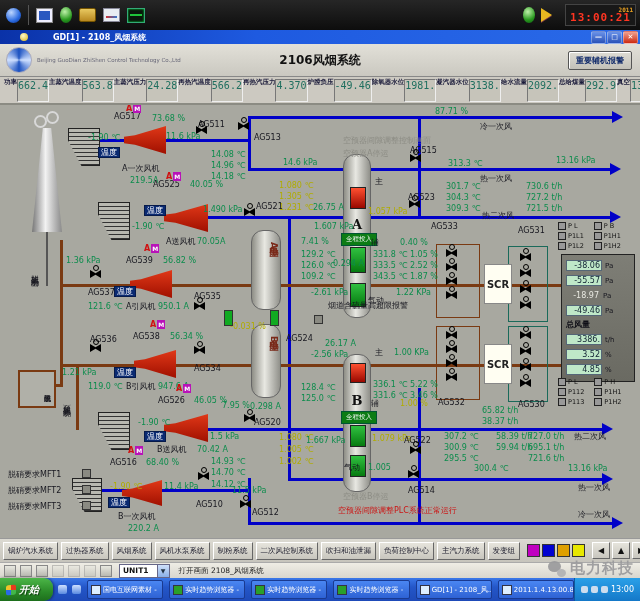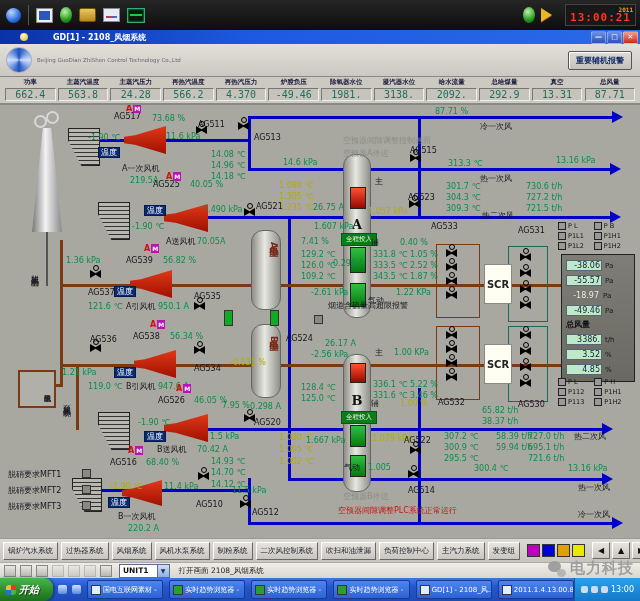--- a/index.html
+++ b/index.html
@@ -30,21 +30,21 @@
   .wbtn.close{background:linear-gradient(#f0a090,#cc2a10);}
   
   #apphdr{position:absolute;left:0;top:44px;width:640px;height:33px;background:linear-gradient(#e2e0d8,#cac8c0);border-bottom:1px solid #888;box-sizing:border-box;display:flex;align-items:center;}
   #logo{width:24px;height:24px;border-radius:50%;margin:0 5px 0 6px;background:conic-gradient(#1a50c0,#cfe0ff,#1a50c0,#cfe0ff,#1a50c0);border:1px solid #aab;}
   #co-cn{font-size:8px;font-weight:bold;color:#223;}
   #co-en{font-size:5.5px;color:#667;}
   #hdr-title{position:absolute;left:0;right:0;text-align:center;font-size:12px;font-weight:bold;color:#111;}
   #alarm-btn{margin-left:auto;margin-right:8px;font-size:8px;font-weight:bold;color:#102a6a;background:linear-gradient(#dedcd4,#c2c0b8);border:1px solid #555;border-radius:2px;padding:3px 7px;box-shadow:1px 1px 0 #fff inset;z-index:2;}
   
   #kpis{position:absolute;left:0;top:77px;width:640px;height:28px;background:#ccc9c1;border-bottom:2px solid #8b8b83;display:flex;box-sizing:border-box;padding:1px 4px;}
-  .kpi{flex:1;display:flex;flex-direction:column;align-items:center;}
+  .kpi{flex:1;display:flex;flex-direction:row;}
   .kpi .kl{font-size:6.5px;font-weight:bold;color:#1a1a3a;white-space:nowrap;}
   .kpi .kv{margin-top:1px;width:92%;text-align:center;font-family:"DejaVu Sans Mono","Liberation Mono",monospace;font-size:10px;color:#1f6f5f;background:#c6c4ba;border:1px solid;border-color:#777 #eee #eee #777;}
   
   #mimic{position:absolute;left:0;top:105px;width:640px;height:433px;background:#a8a8a0;overflow:hidden;}
   .ann{position:absolute;font-size:8px;line-height:9px;white-space:nowrap;}
   .c-g{color:#0c8c4c;} .c-y{color:#b0ac00;} .c-d{color:#16161e;} .c-r{color:#cc1414;} .c-gy{color:#8c8c84;} .c-w{color:#fff;}
   .bg-nv{background:#0a2a72;padding:0 2px;border:1px solid #061a4a;}
   .vert{writing-mode:vertical-rl;letter-spacing:1px;}
   .pipe{position:absolute;}
   .pb{background:#0000c8;} .pf{background:#7a3a12;} .pg{background:#555;}
@@ -147,20 +147,21 @@
       <div class="wbtn">□</div>
       <div class="wbtn close">✕</div>
     </div>
   </div>
 
   <div id="apphdr">
     <div id="logo"></div>
     <div>
       <div id="co-en">Beijing GuoDian ZhiShen Control Technology Co.,Ltd</div>
     </div>
+    <div id="hdr-title">2106风烟系统</div>
     <div id="alarm-btn">重要辅机报警</div>
   </div>
 
   <div id="kpis">
       <div class="kpi">
         <div class="kl">功率</div>
         <div class="kv">662.4</div>
       </div>
       <div class="kpi">
         <div class="kl">主蒸汽温度</div>
@@ -368,21 +369,21 @@
       <div class="ann c-g" style="left: 301px; top: 156px;">126.0 ℃</div>
       <div class="ann c-g" style="left: 301px; top: 167px;">109.2 ℃</div>
       <div class="ann c-g" style="left: 333px; top: 154px;">0.294 A</div>
       <div class="ann c-g" style="left: 373px; top: 145px;">331.8 ℃ 1.05 %</div>
       <div class="ann c-g" style="left: 373px; top: 156px;">333.5 ℃ 2.52 %</div>
       <div class="ann c-g" style="left: 373px; top: 167px;">343.5 ℃ 1.87 %</div>
       <div class="ann c-g" style="left: 311px; top: 183px;">-2.61 kPa</div>
       <div class="ann c-d" style="left: 368px; top: 191px;">气动</div>
       <div class="ann c-g" style="left: 396px; top: 183px;">1.22 KPa</div>
       <div class="ann c-d" style="left: 328px; top: 196px;">烟道含硫量高超限报警</div>
-      <div class="ann c-y" style="left: 230px; top: 217px; margin-top: 36px;">-0.031 %</div>
+      <div class="ann c-y" style="left: 230px; top: 217px;">-0.031 %</div>
       <div class="ann c-d" style="left: 286px; top: 229px;">AG524</div>
       <div class="ann c-g" style="left: 325px; top: 234px;">26.17 A</div>
       <div class="ann c-g" style="left: 311px; top: 245px;">-2.56 kPa</div>
       <div class="ann c-d" style="left: 375px; top: 243px;">主</div>
       <div class="ann c-g" style="left: 394px; top: 243px;">1.00 KPa</div>
       <div class="ann c-g" style="left: 373px; top: 275px;">336.1 ℃ 5.22 %</div>
       <div class="ann c-g" style="left: 373px; top: 286px;">331.6 ℃ 3.46 %</div>
       <div class="ann c-g" style="left: 301px; top: 278px;">128.4 ℃</div>
       <div class="ann c-g" style="left: 301px; top: 289px;">125.0 ℃</div>
       <div class="ann c-g" style="left: 222px; top: 296px;">7.95 %</div>

